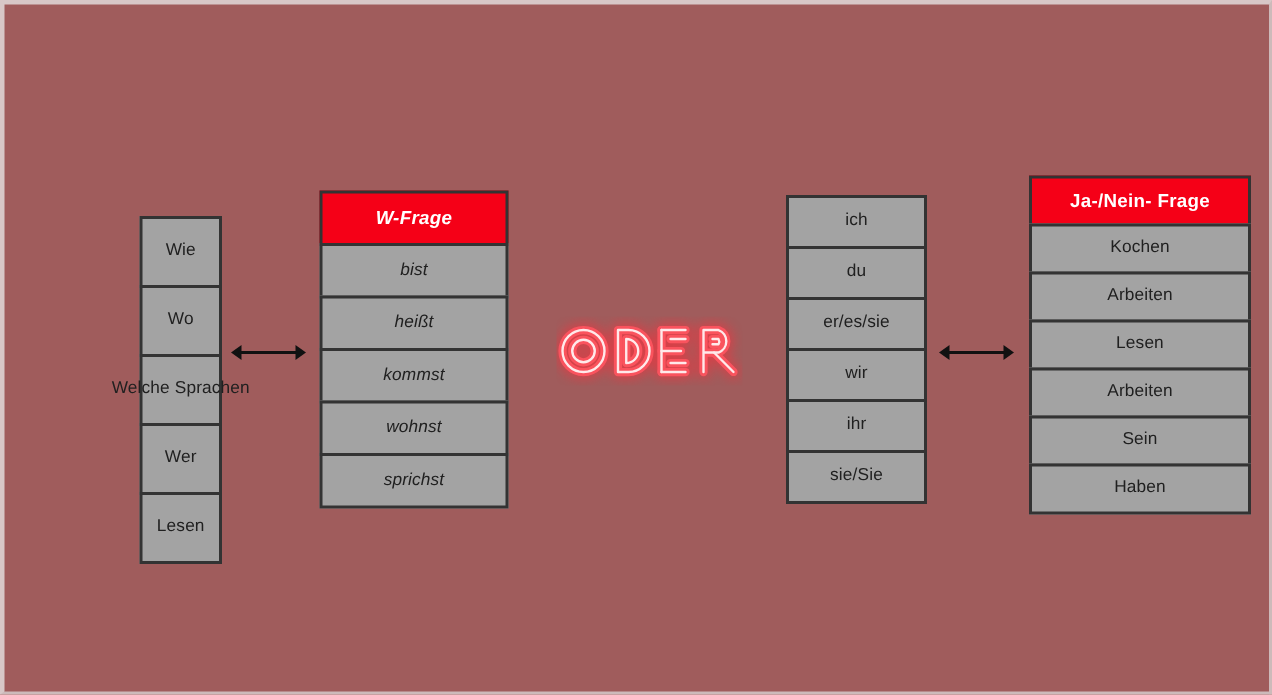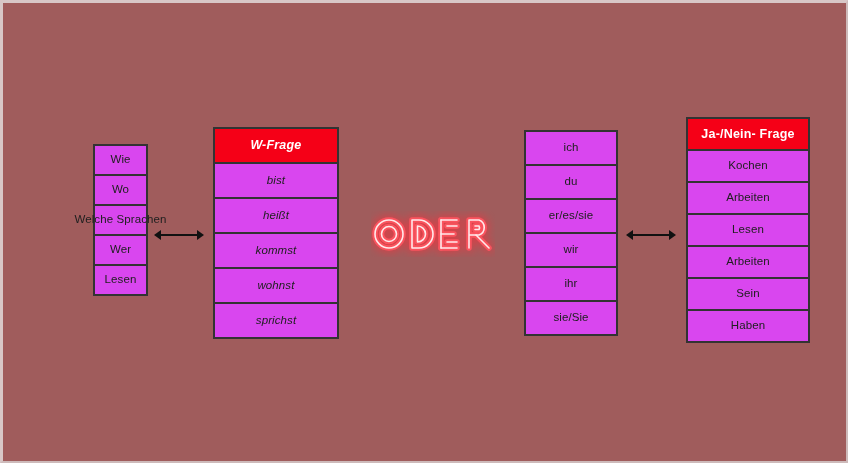--- a/index.html
+++ b/index.html
@@ -28,21 +28,21 @@
     overflow: hidden;
   }
 
   
   .column {
     position: absolute;
     box-sizing: border-box;
   }
   .cell {
     box-sizing: border-box;
-    background: #d946ef;
+    background: #a3a3a3;
     border: 2px solid #333333;
     display: flex;
     align-items: center;
     justify-content: center;
     text-align: center;
     color: #202020;
     font-size: 11.5px;
     line-height: 1.15;
     letter-spacing: 0.1px;
     margin-top: -2px;
@@ -55,29 +55,29 @@
     background: #f50017;
     border-color: #333333;
     color: #ffffff;
     font-weight: bold;
     font-size: 12.5px;
     letter-spacing: 0.2px;
   }
 
   
   #col-wwords  { left: 50px;  top: 141px; width: 95px; }
-  #col-wwords  .cell { height: 32px; margin-left: 40px; }
+  #col-wwords  .cell { height: 48px; margin-left: 40px; }
 
   #col-wfrage  { left: 210px; top: 124px; width: 126px; font-style: italic; }
   #col-wfrage  .cell { height: 37px; }
 
   #col-pronouns{ left: 521px; top: 127px; width: 94px; }
   #col-pronouns .cell { height: 36px; }
 
-  #col-janein  { left: 683px; top: 114px; width: 124px; }
+  #col-janein  { left: 683px; top: 114px; width: 148px; }
   #col-janein  .cell { height: 34px; }
 
   
   .arrow {
     position: absolute;
     height: 12px;
   }
   .arrow .shaft {
     position: absolute;
     left: 5px;

